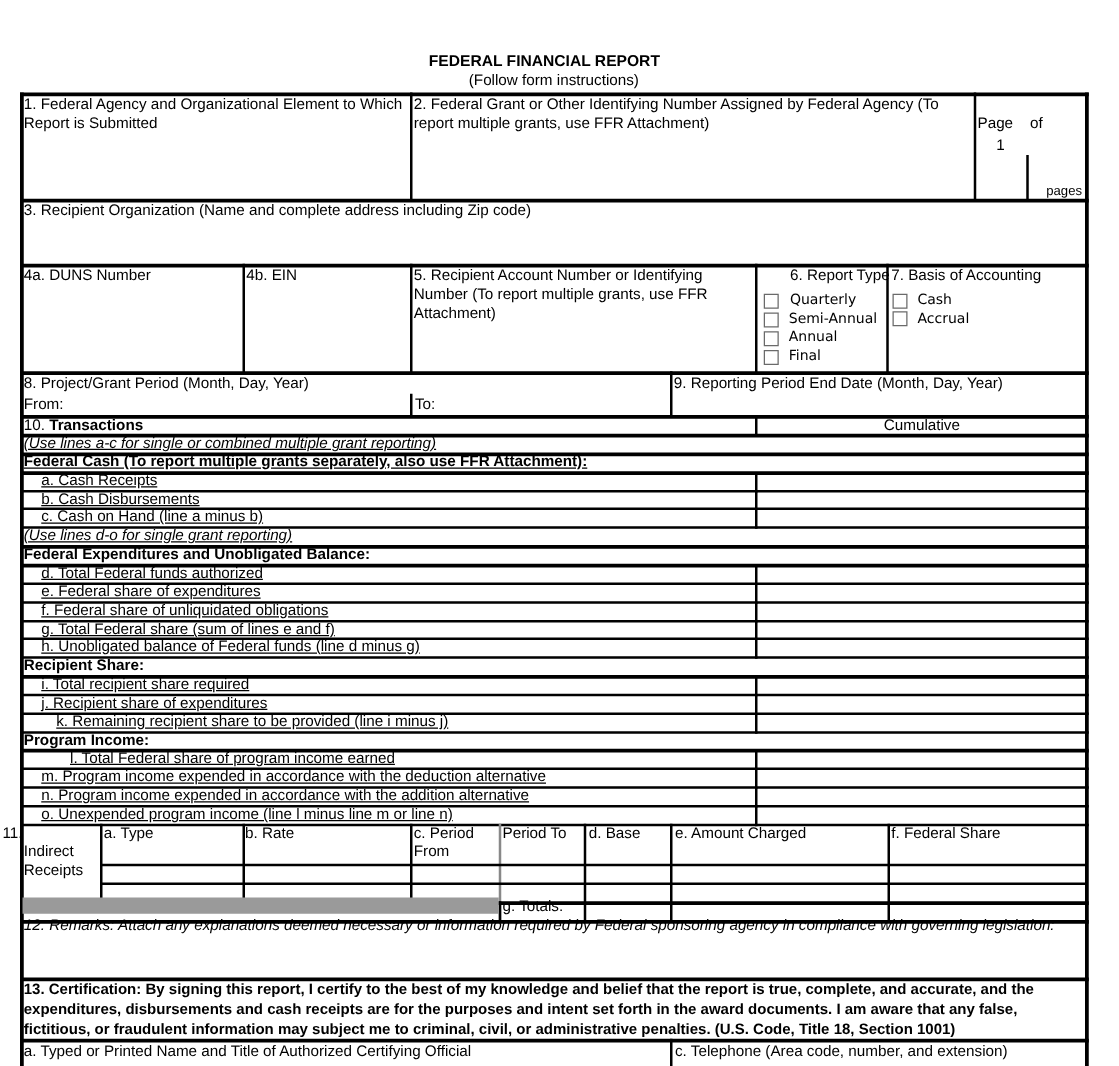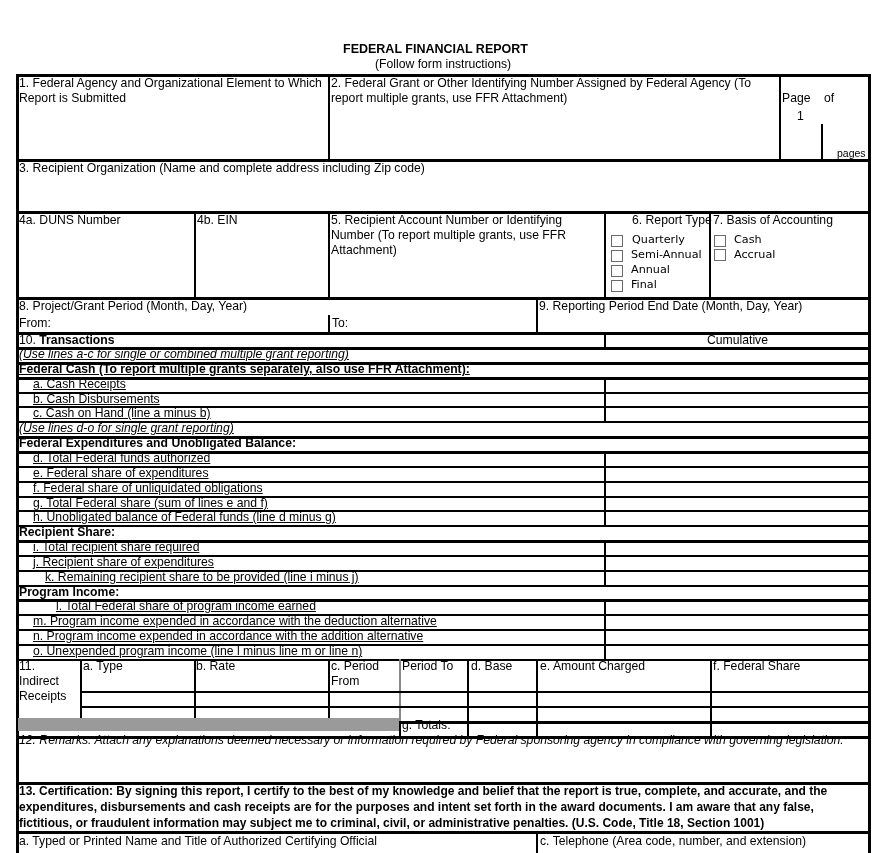--- a/index.html
+++ b/index.html
@@ -202,21 +202,21 @@
     <div class="field" style="left:402px;top:708px;width:64px;height:12px;"></div>
     <div class="field" style="left:470px;top:708px;width:65px;height:12px;"></div>
     <div class="field" style="left:539px;top:708px;width:170px;height:12px;"></div>
     <div class="field" style="left:713px;top:708px;width:154px;height:12px;"></div>
     <div class="field" style="left:470px;top:724px;width:65px;height:11px;"></div>
     <div class="field" style="left:539px;top:724px;width:170px;height:11px;"></div>
     <div class="field" style="left:713px;top:724px;width:154px;height:11px;"></div>
   </div>
 
 <div id="box11">
-  <div class="t" style="left:19px;top:659px;">11.</div>
+  <div class="t" style="left:2px;top:659px;">11.</div>
   <div class="t" style="left:19px;top:674px;">Indirect</div>
   <div class="t" style="left:19px;top:689px;">Receipts</div>
 
   <div class="t" style="left:83px;top:659px;">a. Type</div>
   <div class="t" style="left:196px;top:659px;">b. Rate</div>
   <div class="t" style="left:331px;top:659px;">c. Period</div>
   <div class="t" style="left:331px;top:674px;">From</div>
   <div class="t" style="left:402px;top:659px;">Period To</div>
   <div class="t" style="left:471px;top:659px;">d. Base</div>
   <div class="t" style="left:540px;top:659px;">e. Amount Charged</div>

